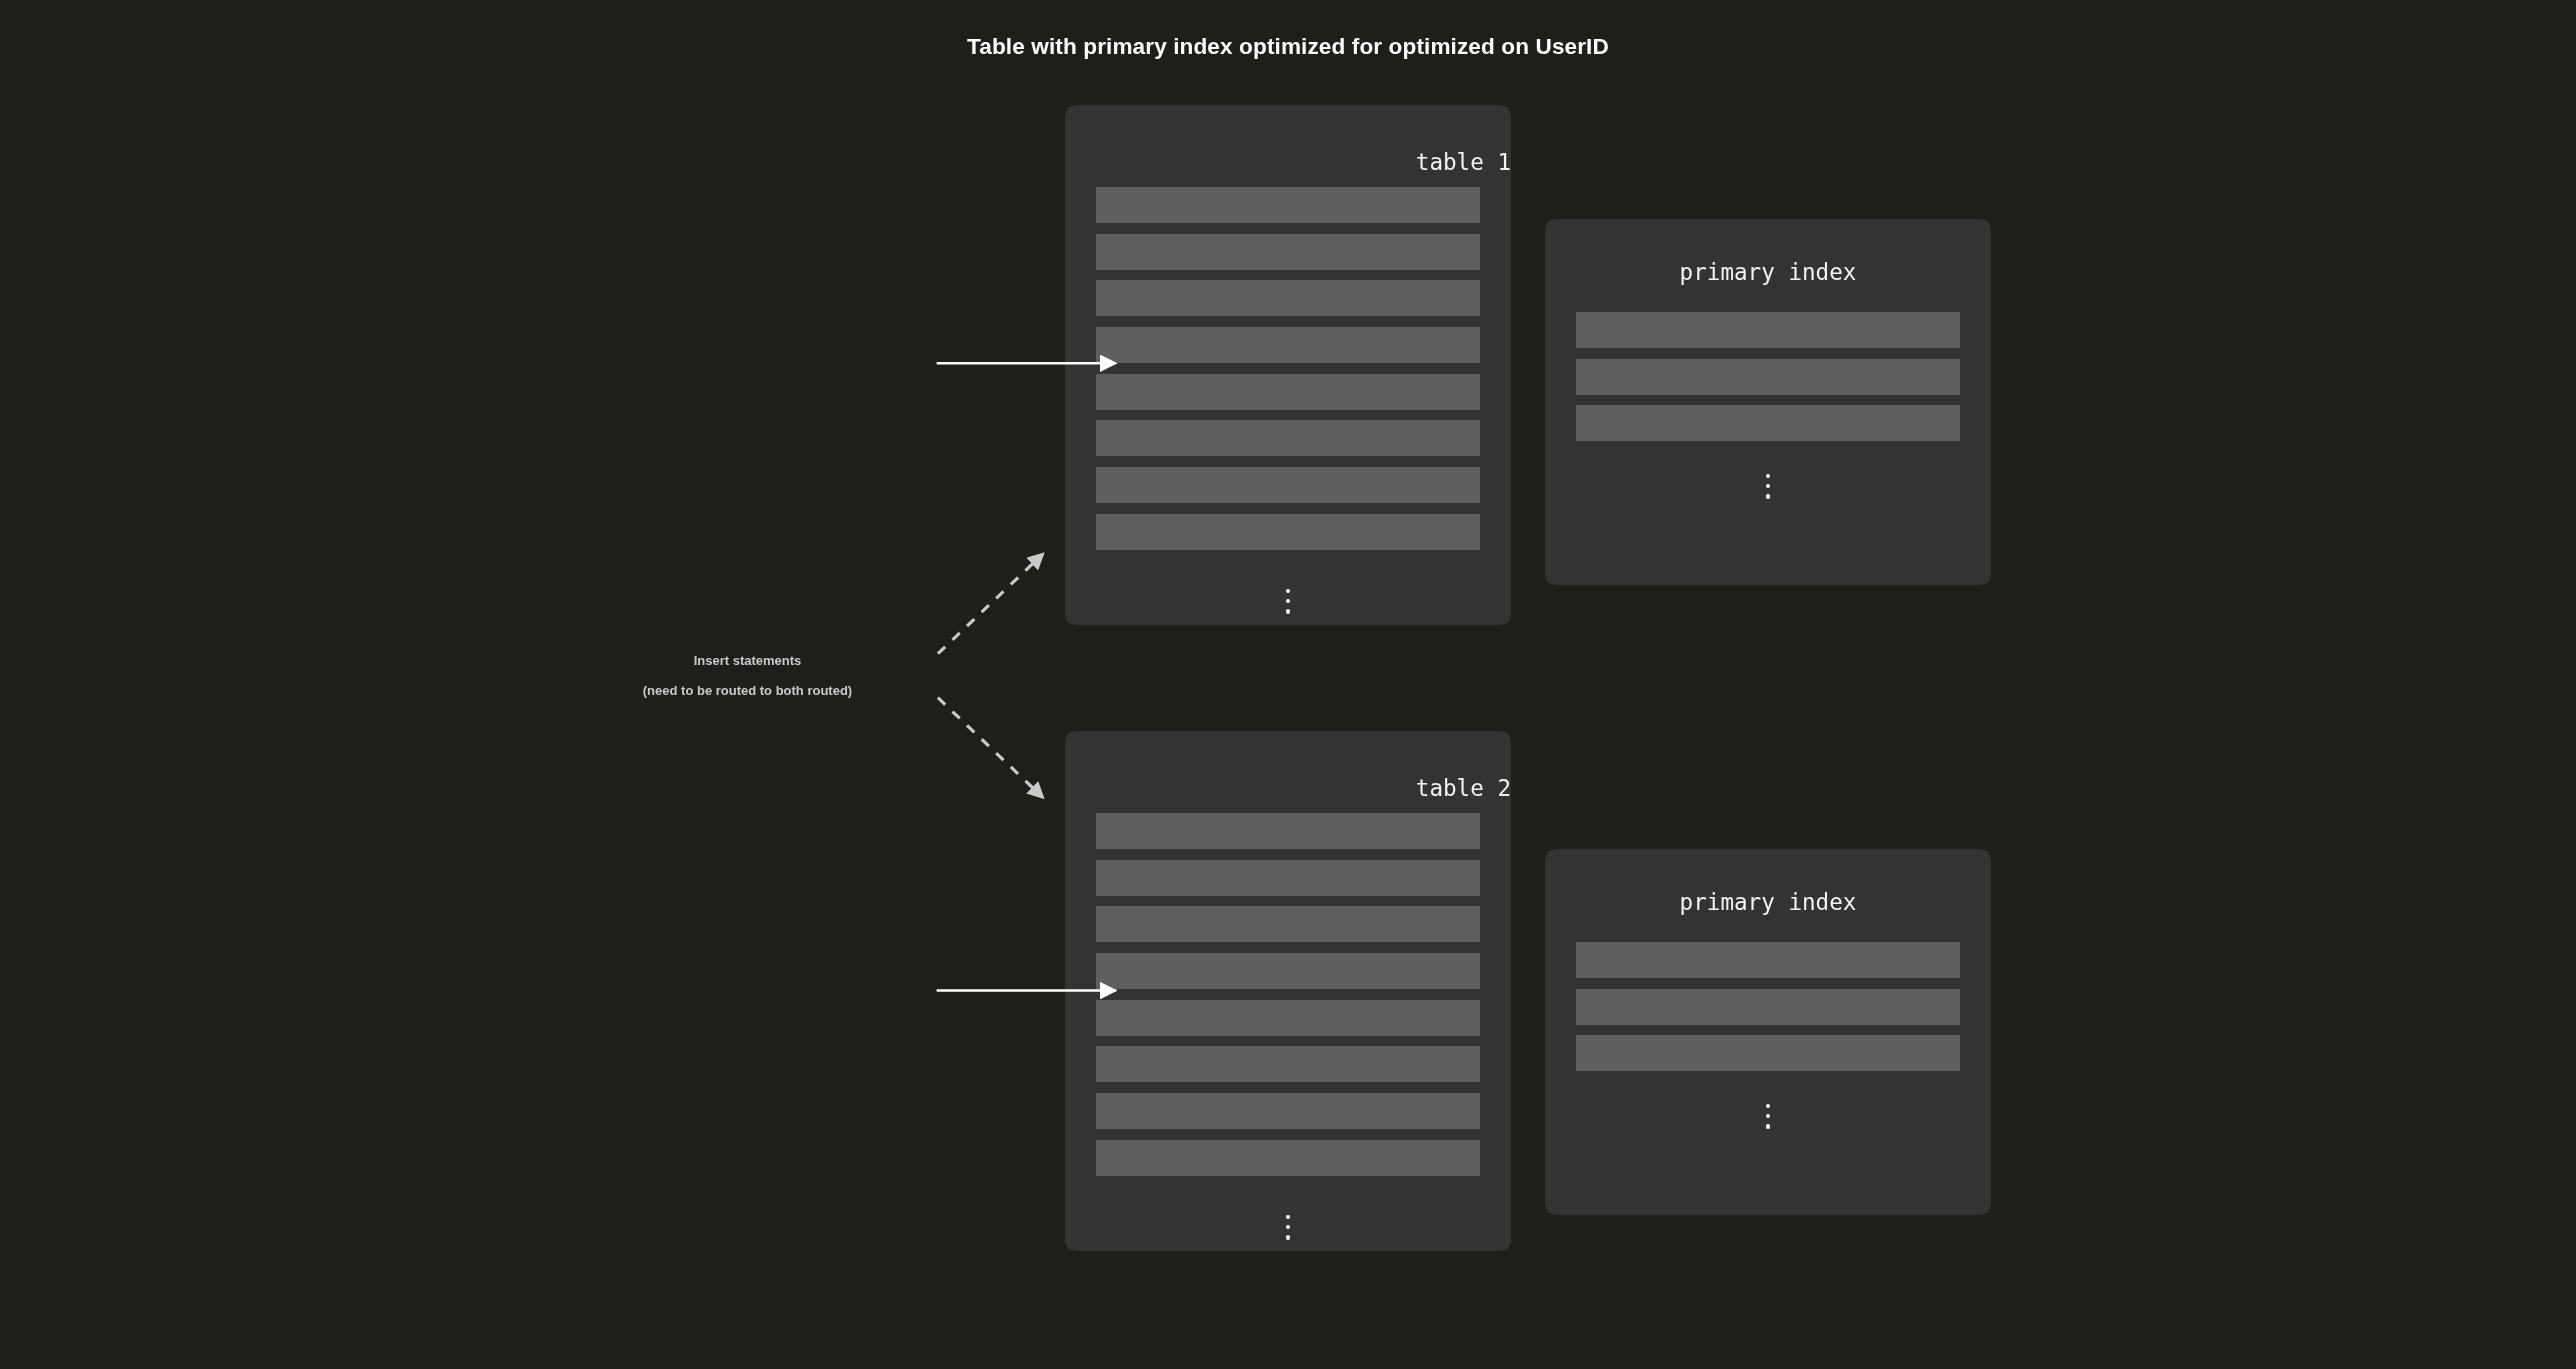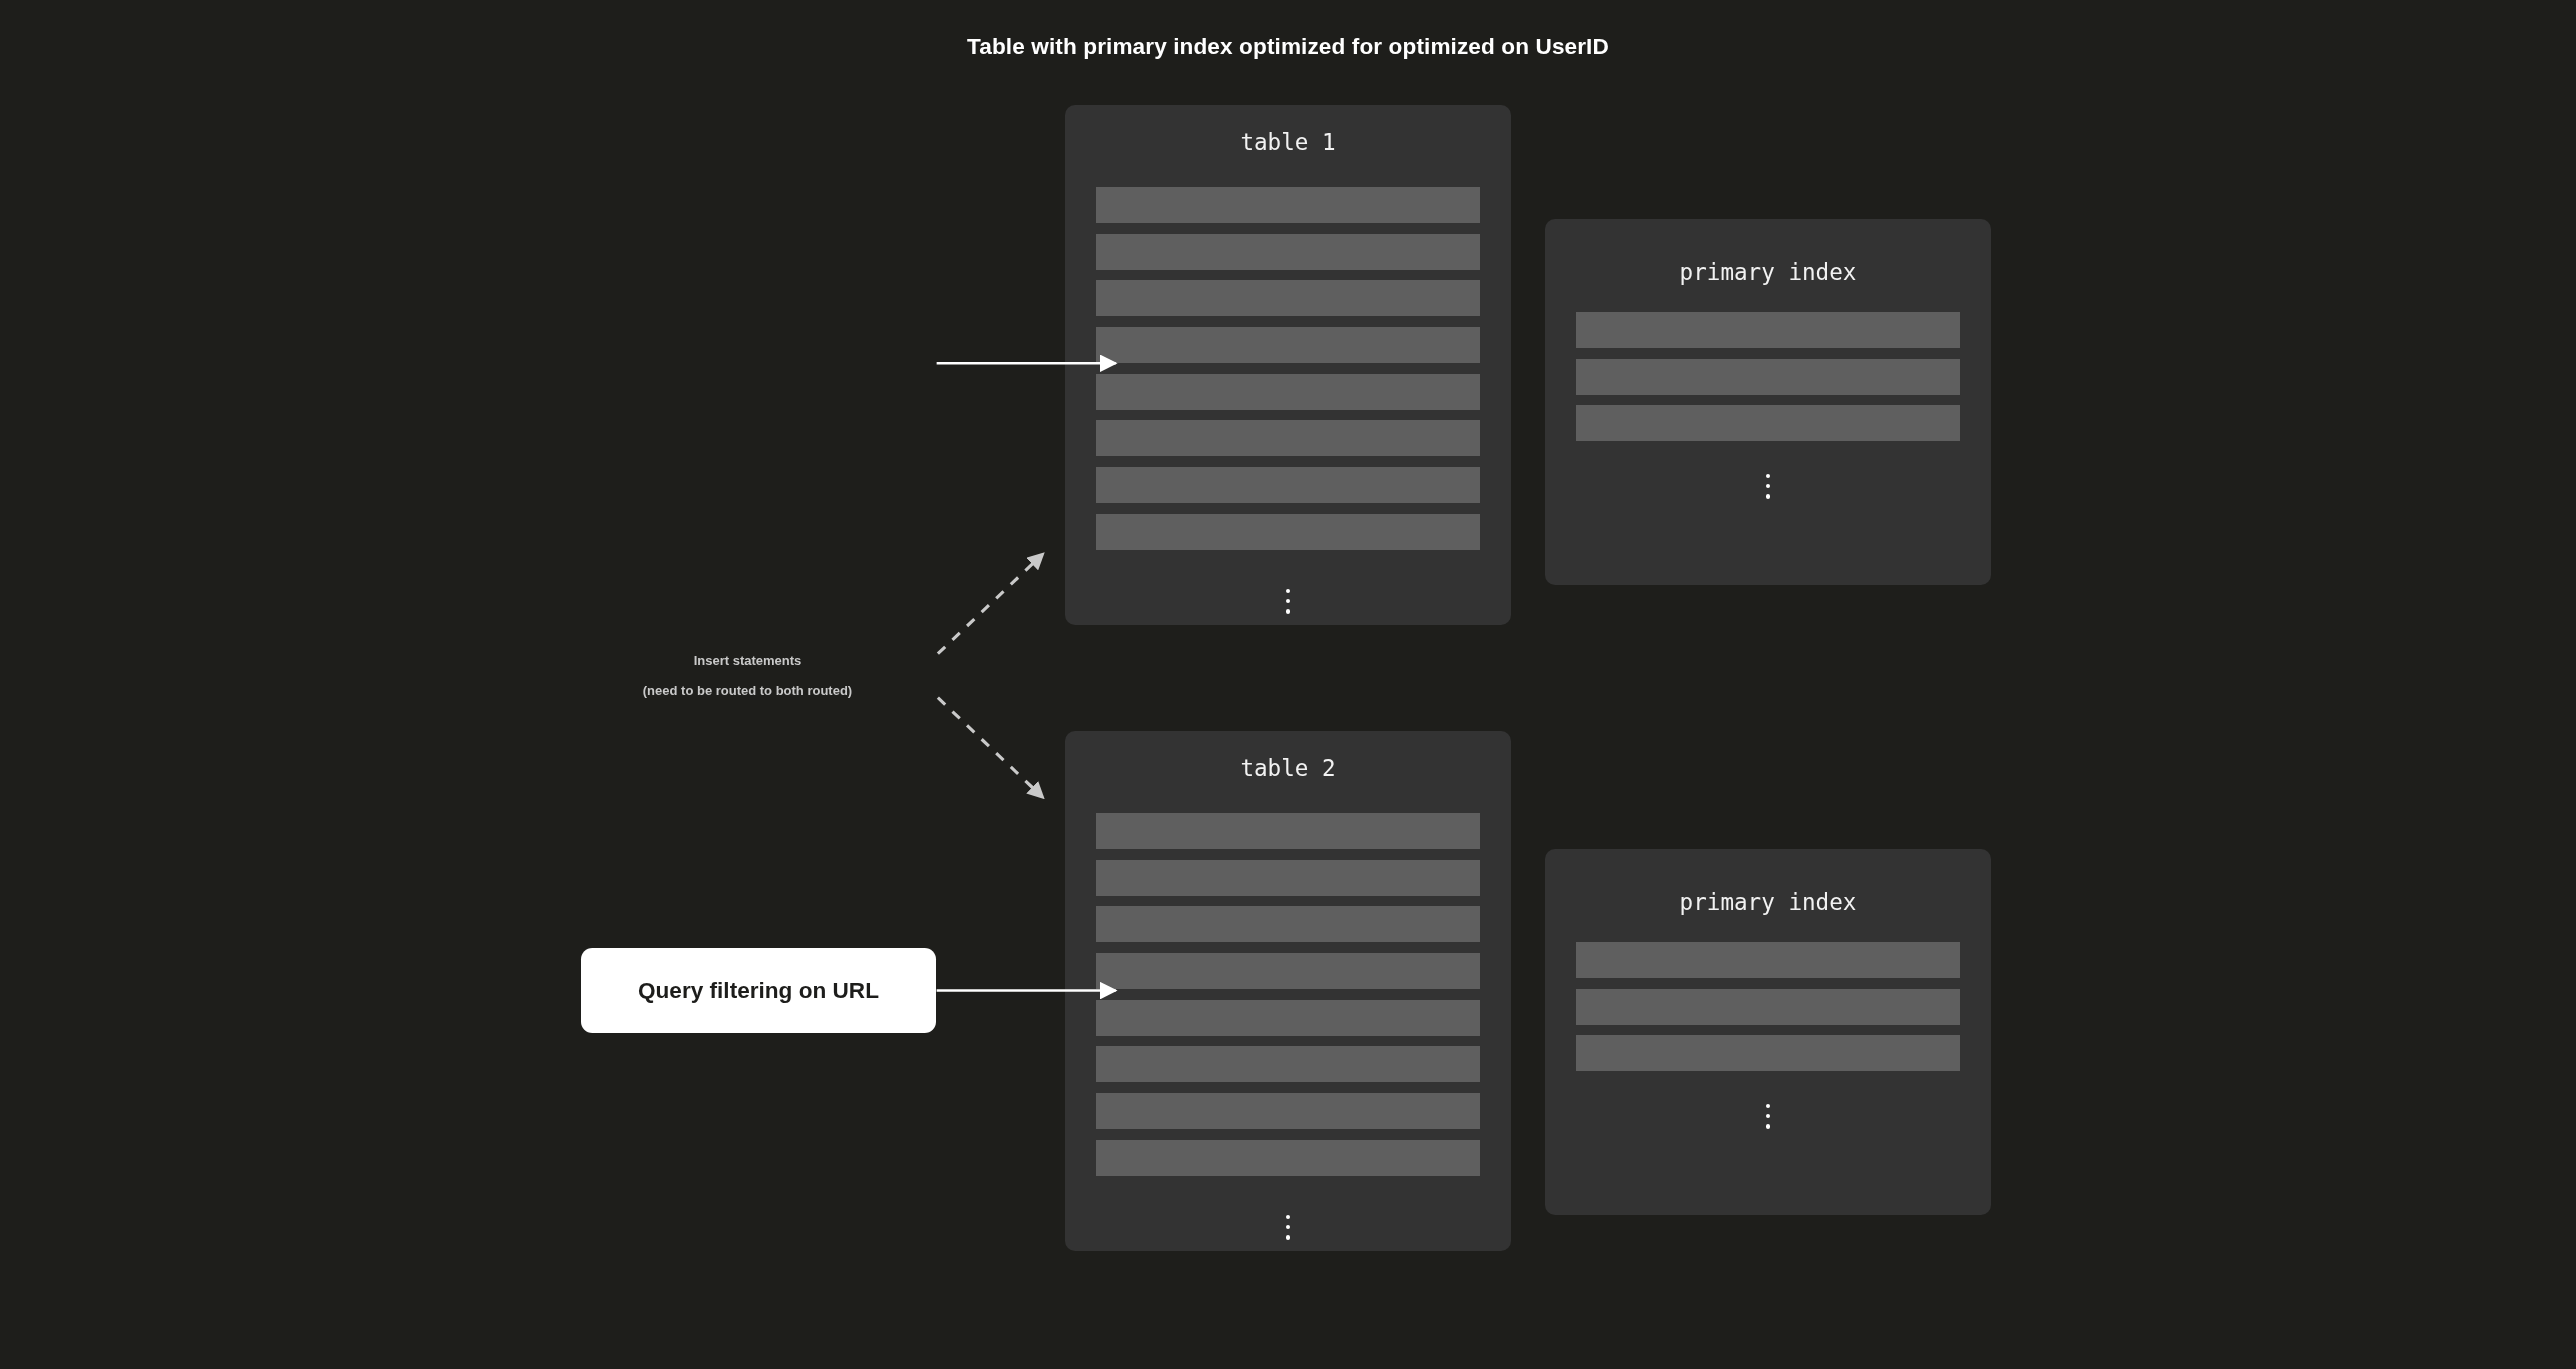--- a/index.html
+++ b/index.html
@@ -85,21 +85,21 @@
     width: 4.4px;
     height: 4.4px;
     border-radius: 50%;
     background: #ffffff;
   }
 
   
   #table-1-card { left: 1065px; top: 105px;  width: 446px; height: 520px; }
   #table-2-card { left: 1065px; top: 731px; width: 446px; height: 520px; padding-left: 39px; }
 
-  #table-1-card .card-title, #table-2-card .card-title { top: 24px; }
+  #table-1-card .card-title, #table-2-card .card-title { top: 44px; text-align: right; }
   #table-1-card .rows,       #table-2-card .rows       { top: 82px; }
   #table-1-card .vdots,      #table-2-card .vdots      { top: 484px; }
 
   
   #primary-index-1-card { left: 1545px; top: 219px;  width: 446px; height: 366px; }
   #primary-index-2-card { left: 1545px; top: 849px; width: 446px; height: 366px; }
 
   #primary-index-1-card .card-title, #primary-index-2-card .card-title { top: 40px; }
   #primary-index-1-card .rows,       #primary-index-2-card .rows       { top: 93px; }
   #primary-index-1-card .vdots,      #primary-index-2-card .vdots      { top: 255px; }
@@ -216,23 +216,20 @@
       <div class="row"></div>
     </div>
     <div class="vdots">
       <span></span>
         <span></span>
         <span></span>
     </div>
   </div>
 
 
-  <div class="query-box" id="query-url-box">
-    <span class="query-label">Query filtering on URL</span>
-  </div>
 
   <div id="insert-label">
     <div>Insert statements</div>
     <div>(need to be routed to both routed)</div>
   </div>
 
   <svg id="connectors" viewBox="0 0 4098 2178">
     <defs>
       <marker id="arrow-white" viewBox="0 0 10 10" refX="9" refY="5" markerWidth="7" markerHeight="7" orient="auto-start-reverse">
         <path d="M 0 0 L 10 5 L 0 10 z" fill="#ffffff"></path>

